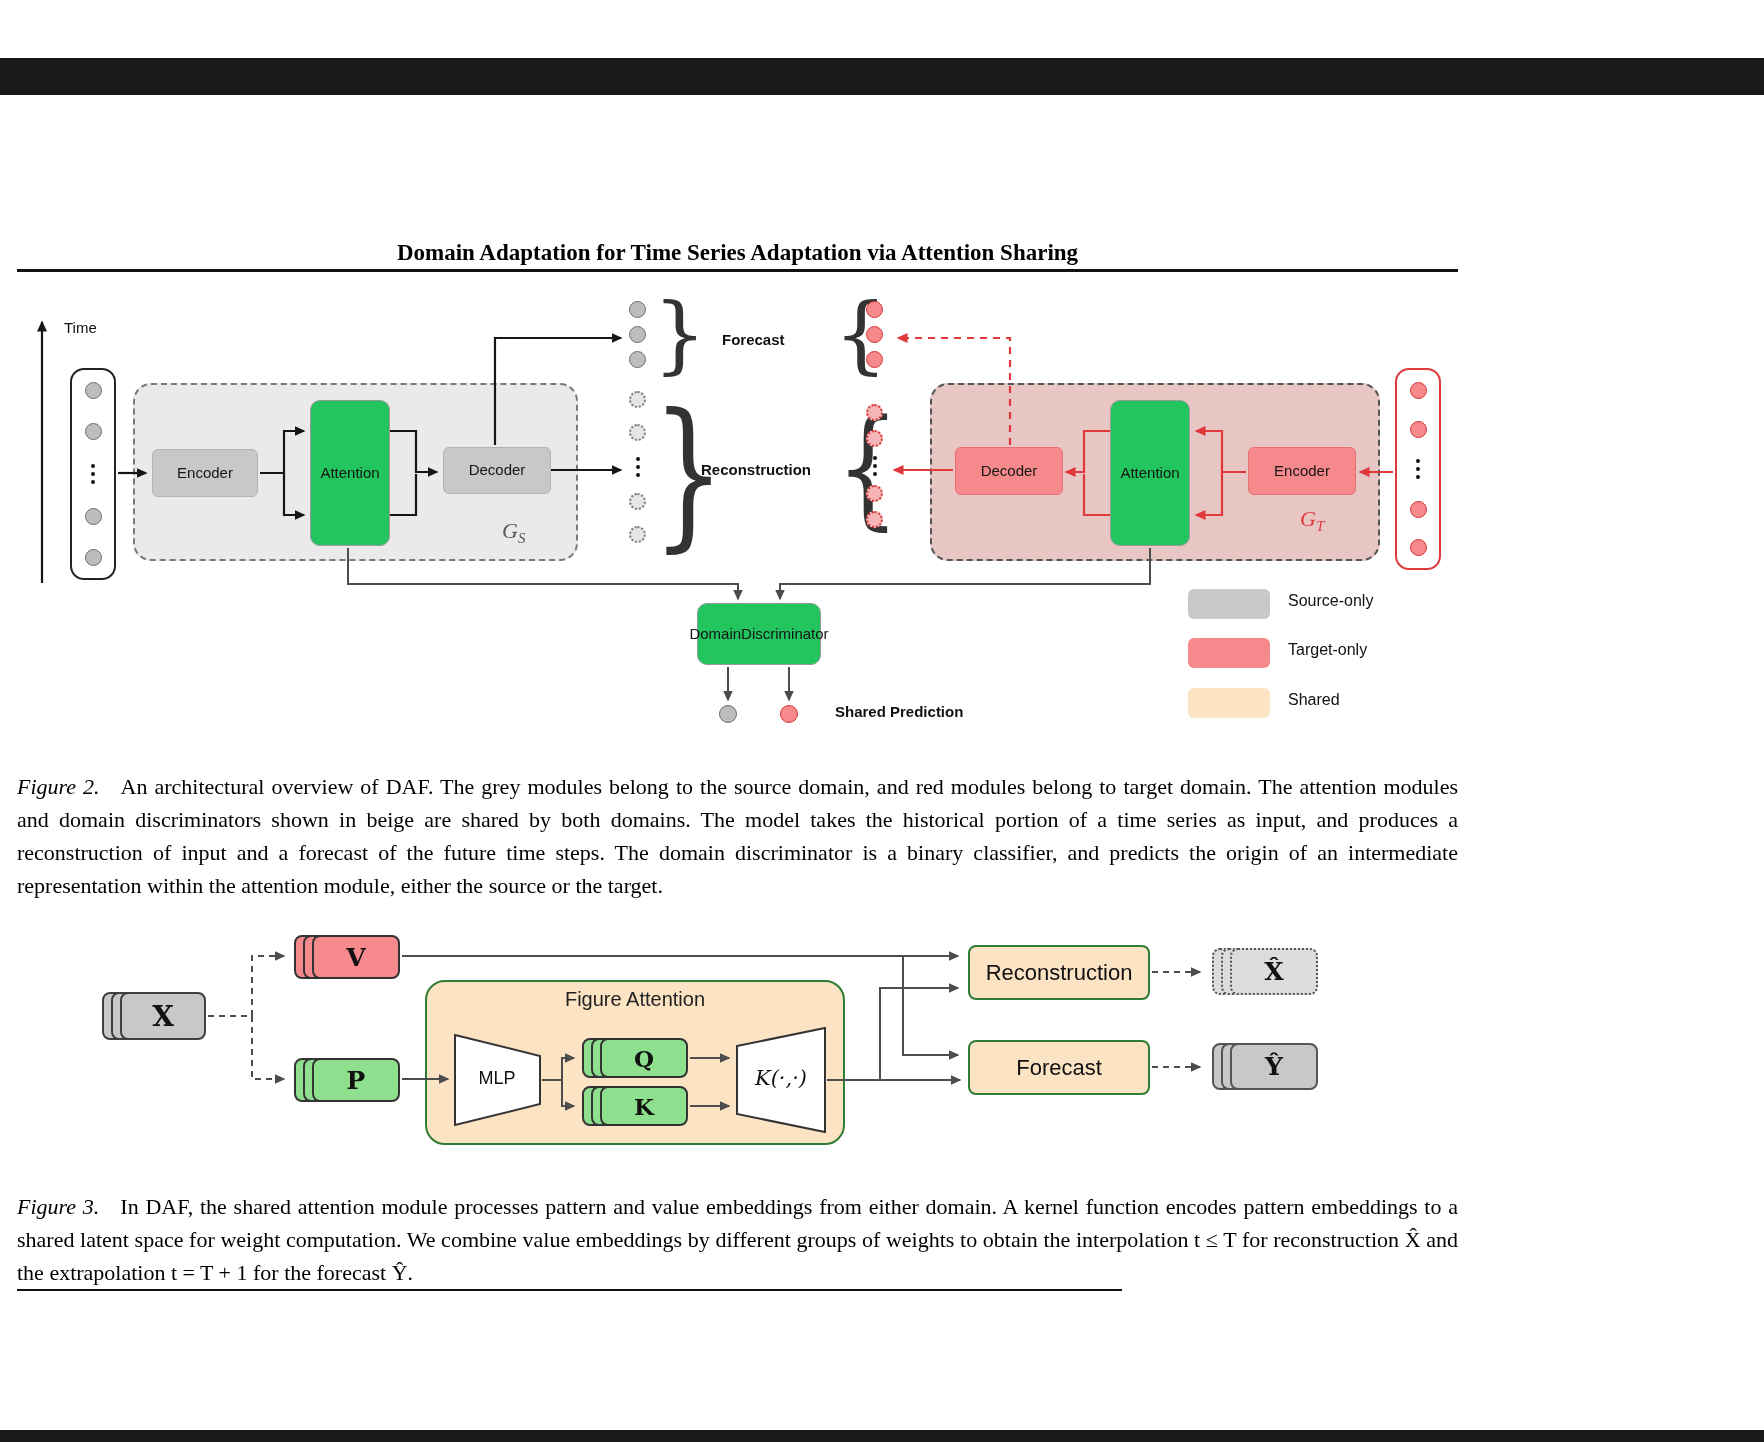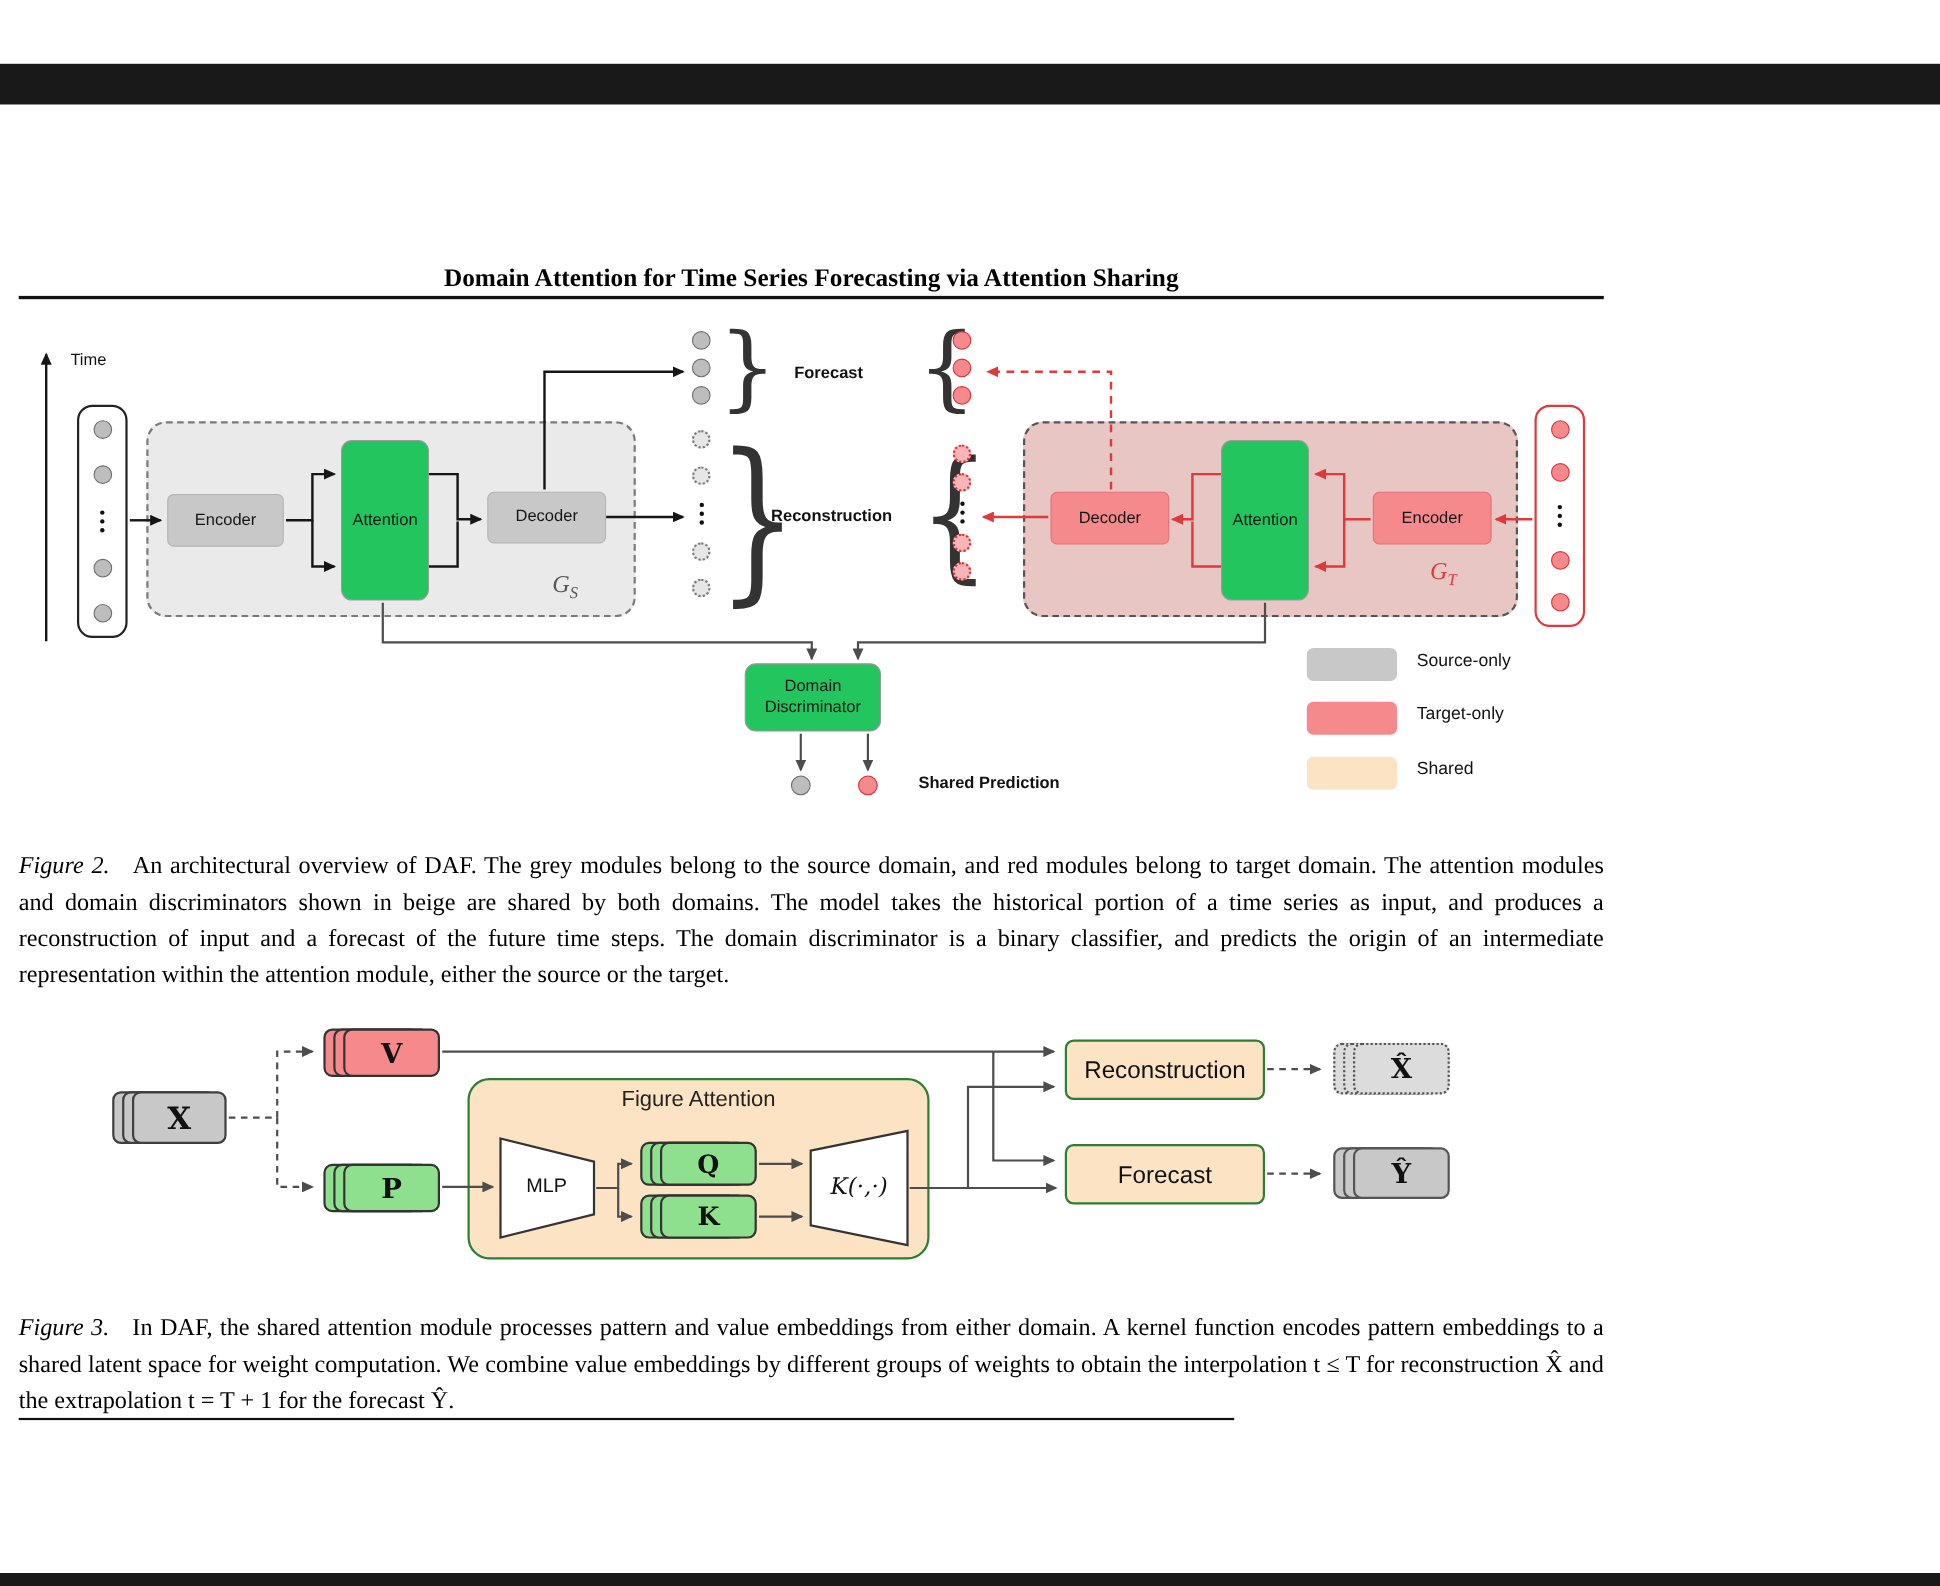--- a/index.html
+++ b/index.html
@@ -61,21 +61,21 @@
   .underline{position:absolute;background:#111;z-index:2}
 </style>
 </head>
 <body>
 
 <div class="page">
 
   <div class="bar" style="top:58px;height:37px"></div>
   <div class="bar" style="top:1430px;height:12px"></div>
 
-  <h1 class="title">Domain Attention for Time Series Forecasting via Attention Sharing</h1>
+  <h1 class="title">Domain Adaptation for Time Series Adaptation via Attention Sharing</h1>
   <div class="rule" style="left:17px;top:269px;width:1441px;height:2.5px"></div>
 
   <svg class="wires" width="1764" height="1442">
     <defs>
       <marker id="mB" markerUnits="userSpaceOnUse" markerWidth="12" markerHeight="10" refX="9.5" refY="5" orient="auto">
           <path d="M0,0 L11,5 L0,10 Z" fill="#161616"></path>
         </marker>
       <marker id="mG" markerUnits="userSpaceOnUse" markerWidth="12" markerHeight="10" refX="9.5" refY="5" orient="auto">
           <path d="M0,0 L11,5 L0,10 Z" fill="#4d4d4d"></path>
         </marker>
@@ -207,21 +207,21 @@
     <span class="dot dot-red"></span>
     <span class="vdots">
         <i></i>
         <i></i>
         <i></i>
       </span>
     <span class="dot dot-red"></span>
     <span class="dot dot-red"></span>
   </div>
 
-  <div class="box mod-beige" style="left:677px;top:603px;width:124px;height:62px;flex-direction:column">
+  <div class="box mod-beige" style="left:697px;top:603px;width:124px;height:62px;flex-direction:row">
     <div>Domain</div>
     <div>Discriminator</div>
   </div>
   <span class="abs dot dot-grey" style="left:719px;top:705px;width:18px;height:18px"></span>
   <span class="abs dot dot-red" style="left:780px;top:705px;width:18px;height:18px"></span>
   <div class="lbl-b" style="left:835px;top:703px">Shared Prediction</div>
 
   <div class="legend-swatch" style="left: 1188px; top: 589px; background: rgb(200, 200, 200);" title="Source-only"></div>
   <div class="legend-label" style="left:1288px;top:592px">Source-only</div>
   <div class="legend-swatch" style="left: 1188px; top: 638px; background: rgb(245, 137, 139);" title="Target-only"></div>

